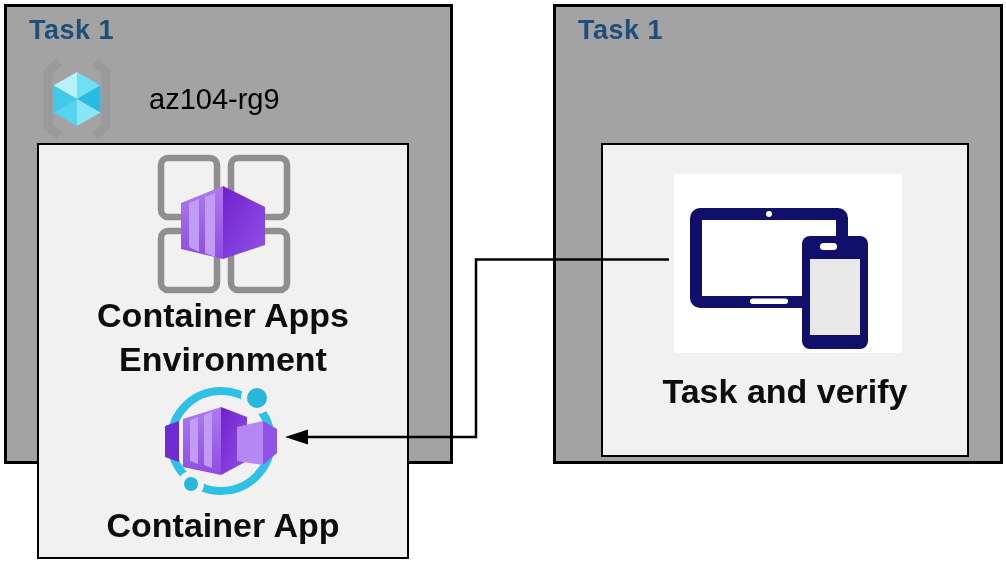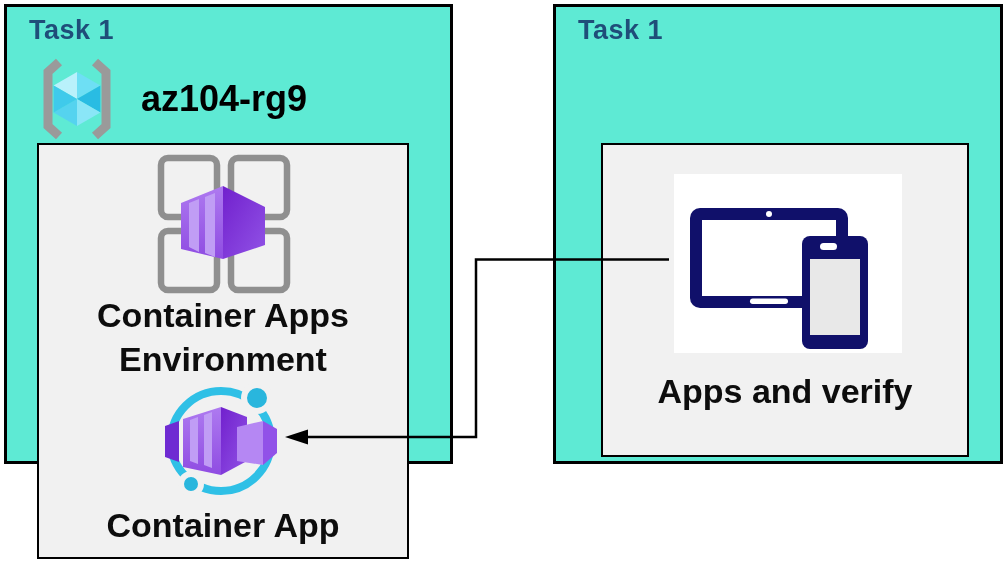--- a/index.html
+++ b/index.html
@@ -3,34 +3,34 @@
 <meta charset="utf-8">
 <style>
   html,body{margin:0;padding:0;}
   body{
     width:1006px;height:584px;position:relative;background:#ffffff;
     font-family:"Liberation Sans","DejaVu Sans",sans-serif;
     overflow:hidden;
   }
   .panel{
     position:absolute;top:4px;height:460px;box-sizing:border-box;
-    background:#5eead4;border:3px solid #000000;
+    background:#a3a3a3;border:3px solid #000000;
   }
   #task1-panel{left:4px;width:449px;}
   #task2-panel{left:553px;width:450px;}
   .panel-title{
     position:absolute;left:22px;top:8px;
     font-size:27px;font-weight:bold;color:#1f4e79;letter-spacing:0.5px;
   }
   .rg-row{
     position:absolute;left:22px;top:48px;
     display:flex;align-items:center;
   }
   .rg-name{
-    margin-left:16px;font-size:36px;font-weight:bold;color:#000000;
+    margin-left:24px;font-size:29px;font-weight:normal;color:#000000;
   }
   .inner-box{
     position:absolute;box-sizing:border-box;
     background:#f1f1f1;border:2.5px solid #000000;
   }
   #task1-inner{left:30px;top:136px;width:372px;height:416px;}
   #task2-inner{left:45px;top:136px;width:368px;height:314px;}
   .icon-center{position:absolute;left:50%;transform:translateX(-50%);}
   .diagram-label{
     position:absolute;left:0;width:100%;text-align:center;
@@ -144,20 +144,20 @@
           <rect x="76" y="124.5" width="38" height="5.5" rx="2.7" fill="#ffffff"></rect>
         </g>
         <g>
           <rect x="128" y="62" width="66" height="113" rx="8" fill="#10106a"></rect>
           <rect x="146" y="69" width="17" height="7" rx="3.5" fill="#ffffff"></rect>
           <rect x="136" y="85" width="50" height="76" fill="#e8e8e8"></rect>
         </g>
       </svg>
     </div>
 
-    <div class="diagram-label" id="test-label">Apps and verify</div>
+    <div class="diagram-label" id="test-label">Task and verify</div>
   </div>
 </div>
 
 <svg id="connector-svg">
   <path d="M 669 259.5 H 476 V 437 H 308" fill="none" stroke="#000000" stroke-width="2.5"></path>
   <polygon points="285,437 308,429.5 308,444.5" fill="#000000"></polygon>
 </svg>
 
 </body></html>

